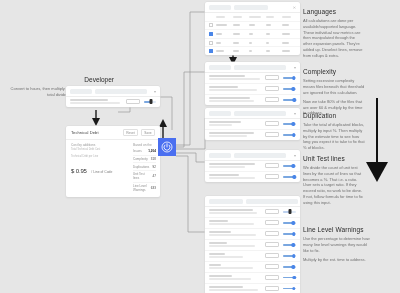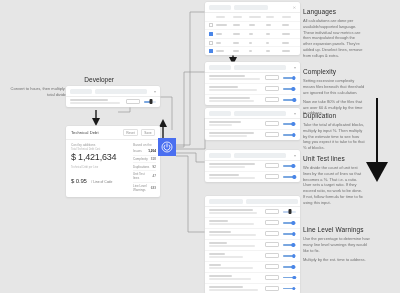--- a/index.html
+++ b/index.html
@@ -217,21 +217,20 @@
       <div class="td-title">Technical Debt</div>
       <div class="td-btns">
         <div class="td-btn">Reset</div>
         <div class="td-btn">Save</div>
       </div>
     </div>
     <div class="td-body">
       <div class="td-left">
         <div class="td-sub">Cost by additions</div>
         <div class="td-micro">Total Technical Debt Cost</div>
-        <div class="td-big">$ 1,421,634</div>
         <div class="td-micro td-mt">Technical Debt per Line</div>
         <div>
           <span class="td-mid">$ 0.95</span>
           <span class="td-unit">/ Line of Code</span>
         </div>
       </div>
       <div class="td-right">
         <div class="td-sub">Based on the</div>
         <div class="mrow">
           <span class="mname">Issues</span>

